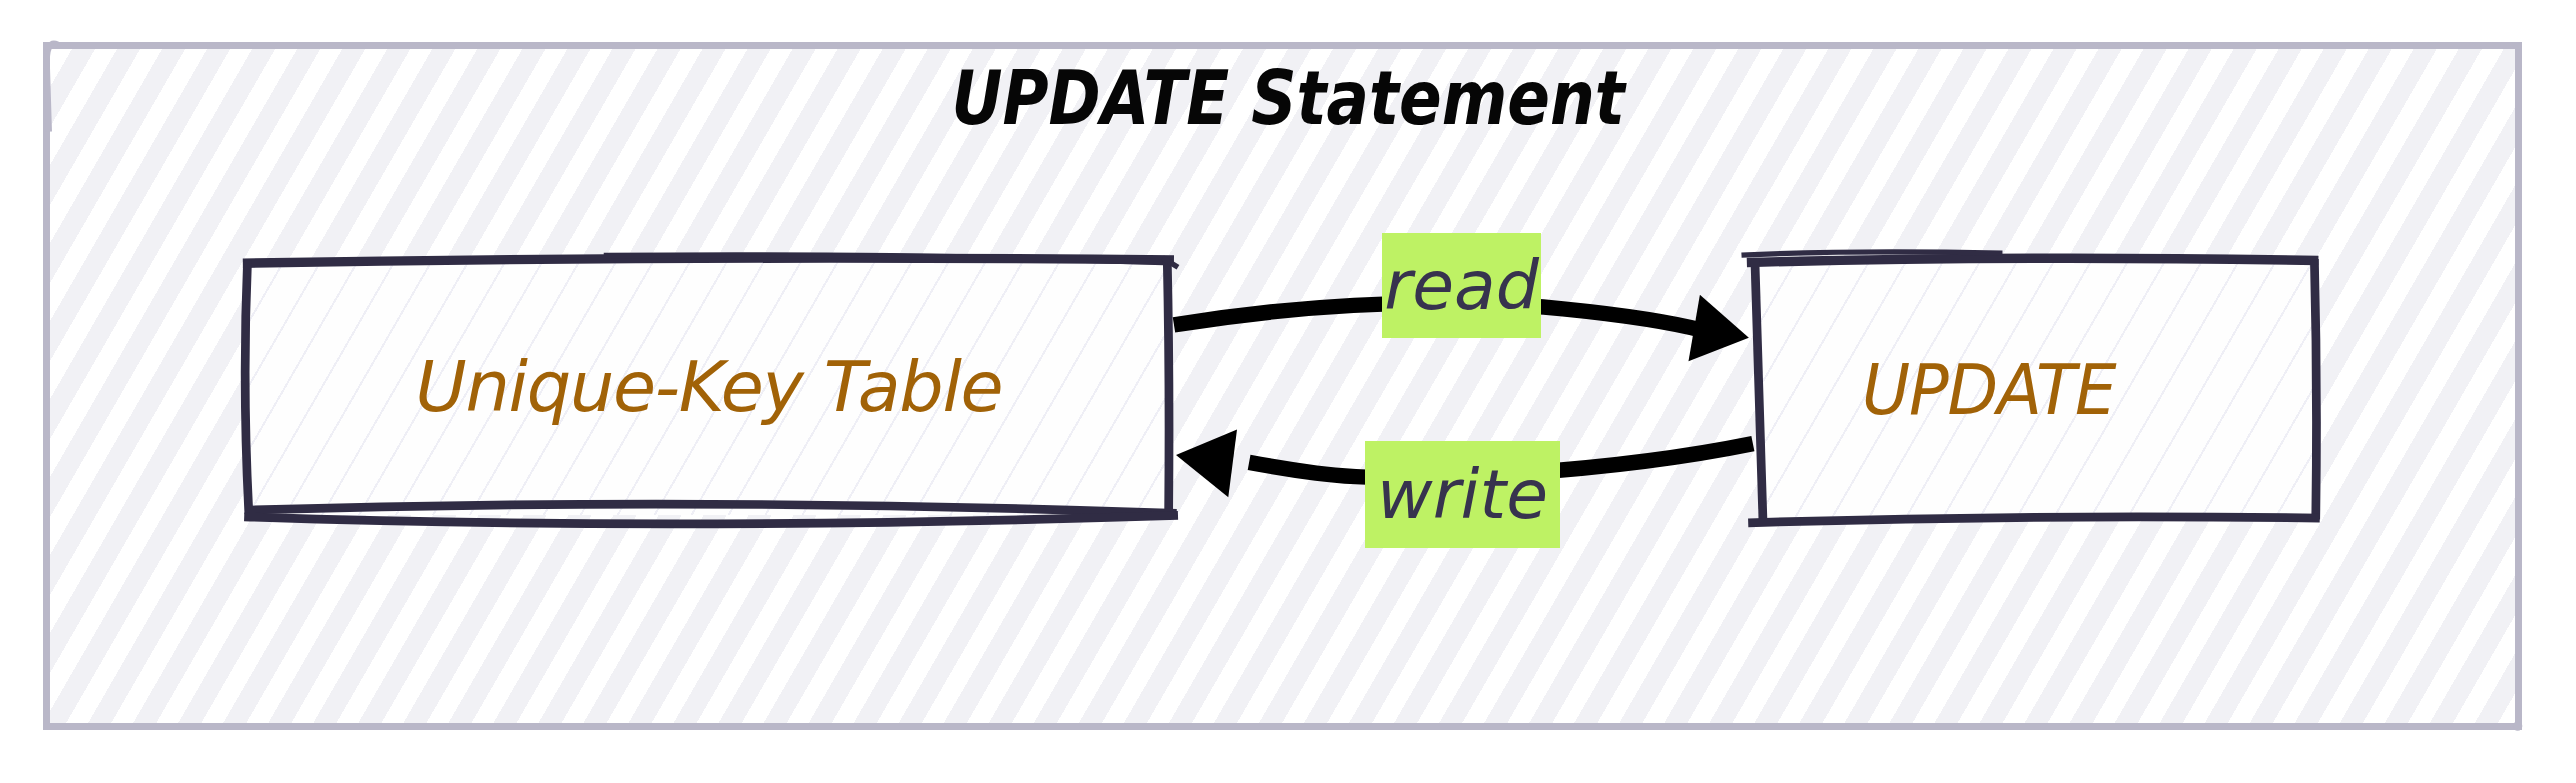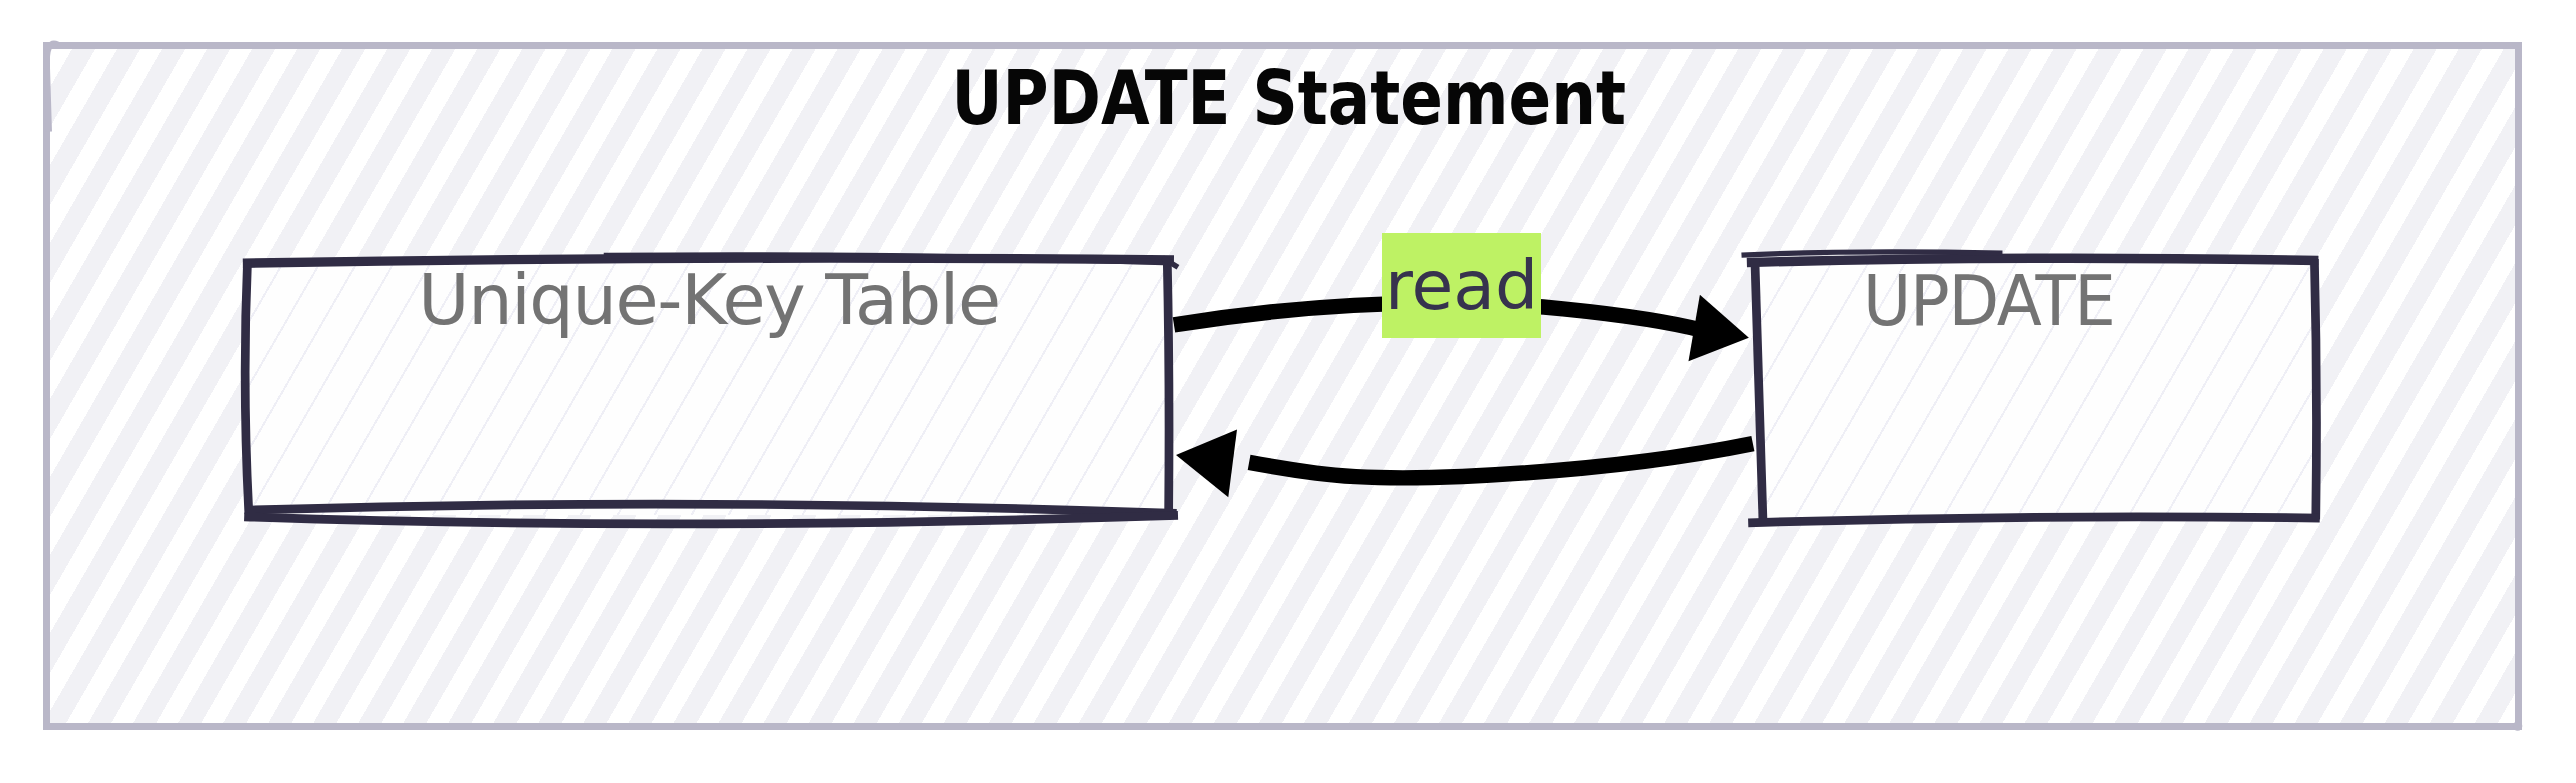--- a/index.html
+++ b/index.html
@@ -1,17 +1,17 @@
 <!DOCTYPE html>
 <html style="font-size:10.7px"><head>
 <meta charset="utf-8">
 <style>
   html,body{margin:0;padding:0;background:#ffffff;width:2576px;height:784px;overflow:hidden;
     font-family:"DejaVu Sans","Liberation Sans",sans-serif;}
-  .stage{position:relative;width:2576px;height:784px;}
+  .stage{position:relative;width:2576px;height:784px;font-style:italic;}
 
   
   .frame{position:absolute;left:43px;top:42px;width:2479px;height:688px;box-sizing:border-box;
     border:7.4px solid #b9b7c8;
     background-color:#f1f1f5;
     background-image:repeating-linear-gradient(120deg,#ffffff 0 19px,rgba(255,255,255,0) 19px 39px);
     z-index:0;}
 
   
   .node-fill{position:absolute;background-color:#fefefe;
@@ -21,22 +21,22 @@
   .node-fill.right{left:1758px;top:260px;width:558px;height:260px;}
 
   svg.strokes{position:absolute;left:0;top:0;width:2576px;height:784px;z-index:2;pointer-events:none;}
 
   
   .title-wrap{position:absolute;left:859px;top:59px;width:859px;height:78px;display:flex;
     align-items:center;justify-content:center;z-index:3;}
   .title-wrap span{font-size:74px;font-weight:bold;color:#060606;white-space:nowrap;
     transform:scaleX(0.85);transform-origin:center;}
 
-  .node-label{position:absolute;display:flex;justify-content:center;z-index:3;
-    color:#737373;font-size:70px;letter-spacing:-1.3px;white-space:nowrap;}
+  .node-label{position:absolute;display:flex;align-items:center;justify-content:center;z-index:3;
+    color:#a16207;font-size:70px;letter-spacing:-1.3px;white-space:nowrap;}
   .node-label.left{left:247px;top:259px;width:924px;height:256px;}
   .node-label.right{left:1710px;top:260px;width:558px;height:260px;}
   .node-label.right span{display:inline-block;transform:scaleX(0.94);transform-origin:center;}
 
   .edge-label{position:absolute;background:#bef264;display:flex;align-items:center;justify-content:center;
     z-index:3;color:#37334e;font-size:68px;white-space:nowrap;}
   .edge-label.read{left:1382px;top:233px;width:159px;height:105px;}
   .edge-label.write{left:1365px;top:441px;width:195px;height:107px;}
 </style>
 </head>
@@ -92,15 +92,18 @@
   </div>
 
   <div class="node-label right">
     <span>UPDATE</span>
   </div>
 
   <div class="edge-label read">
     <span>read</span>
   </div>
 
+  <div class="edge-label write">
+    <span>write</span>
+  </div>
 
 </div>
 
 
 </body></html>

